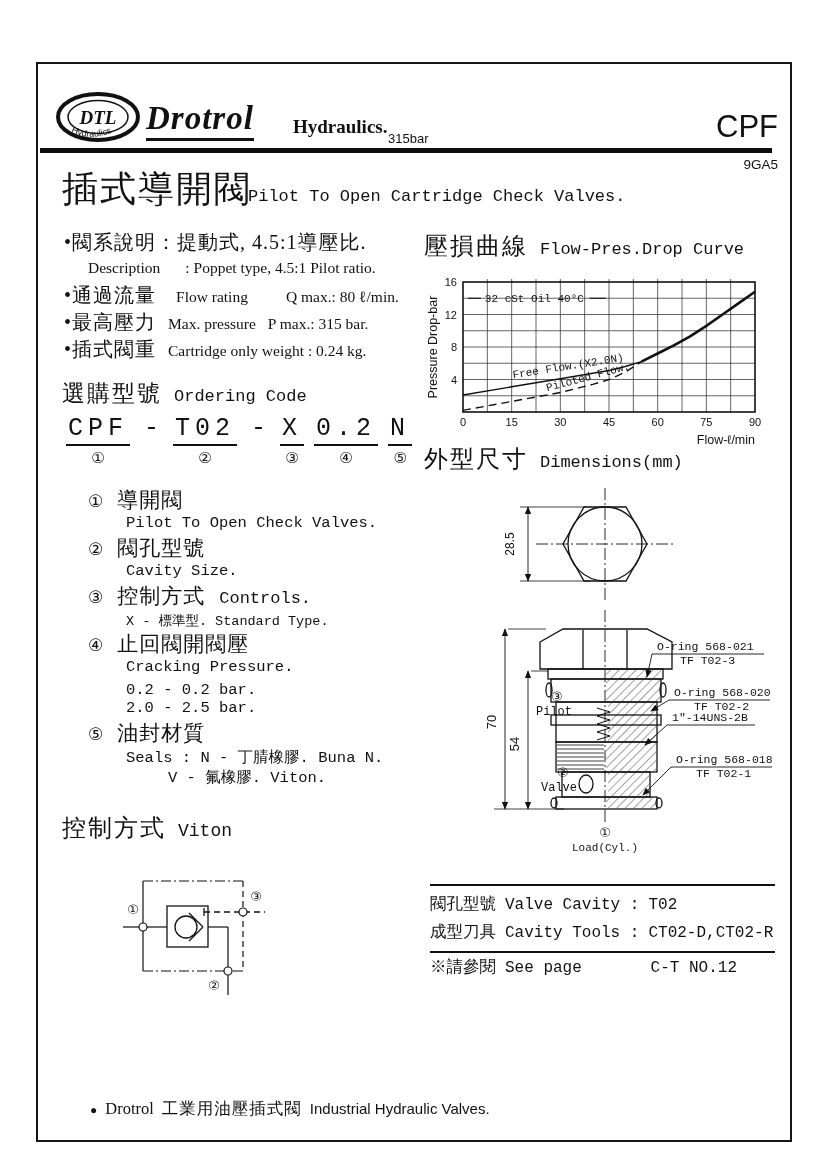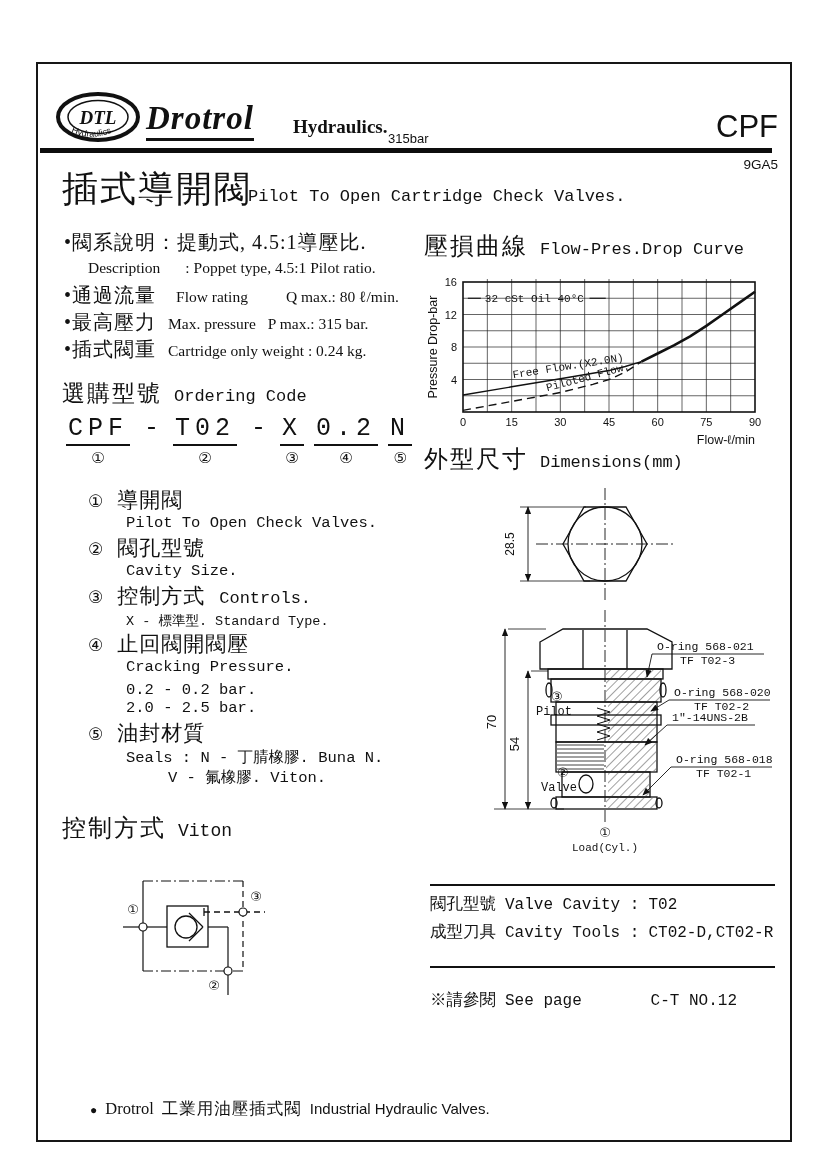--- a/index.html
+++ b/index.html
@@ -342,27 +342,27 @@
     <text x="246" y="295" class="svt">TF T02-1</text>
   </svg>
 
   <div class="abs cav-table" style="left:430px;top:884px;">
     <div class="cav-rule"></div>
     <div class="cav-row" style="padding-top:7px;">
       <span class="cjk cav-zh">閥孔型號</span>
       <span class="mono cav-en">Valve Cavity :</span>
       <span class="mono cav-en">T02</span>
     </div>
-    <div class="cav-row" style="padding-bottom:23px;">
+    <div class="cav-row" style="padding-bottom:8px;">
       <span class="cjk cav-zh">成型刀具</span>
       <span class="mono cav-en">Cavity Tools :</span>
       <span class="mono cav-en">CT02-D,CT02-R</span>
     </div>
     <div class="cav-rule"></div>
-    <div class="cav-row" style="padding-top:3px;margin-top:18px;">
+    <div class="cav-row" style="padding-top:3px;">
       <span class="cjk cav-zh">※請參閱</span>
       <span class="mono cav-en">See page</span>
       <span class="mono cav-en" style="margin-left:auto;margin-right:38px;">C-T NO.12</span>
     </div>
   </div>
 
   <div class="abs footer-row" style="left:90px;top:1098px;">
     <span style="font-size:12px;">●</span>
     <span class="serif" style="font-size:16.5px;">Drotrol</span>
     <span class="cjk" style="font-size:16.5px;letter-spacing:1px;">工業用油壓插式閥</span>

